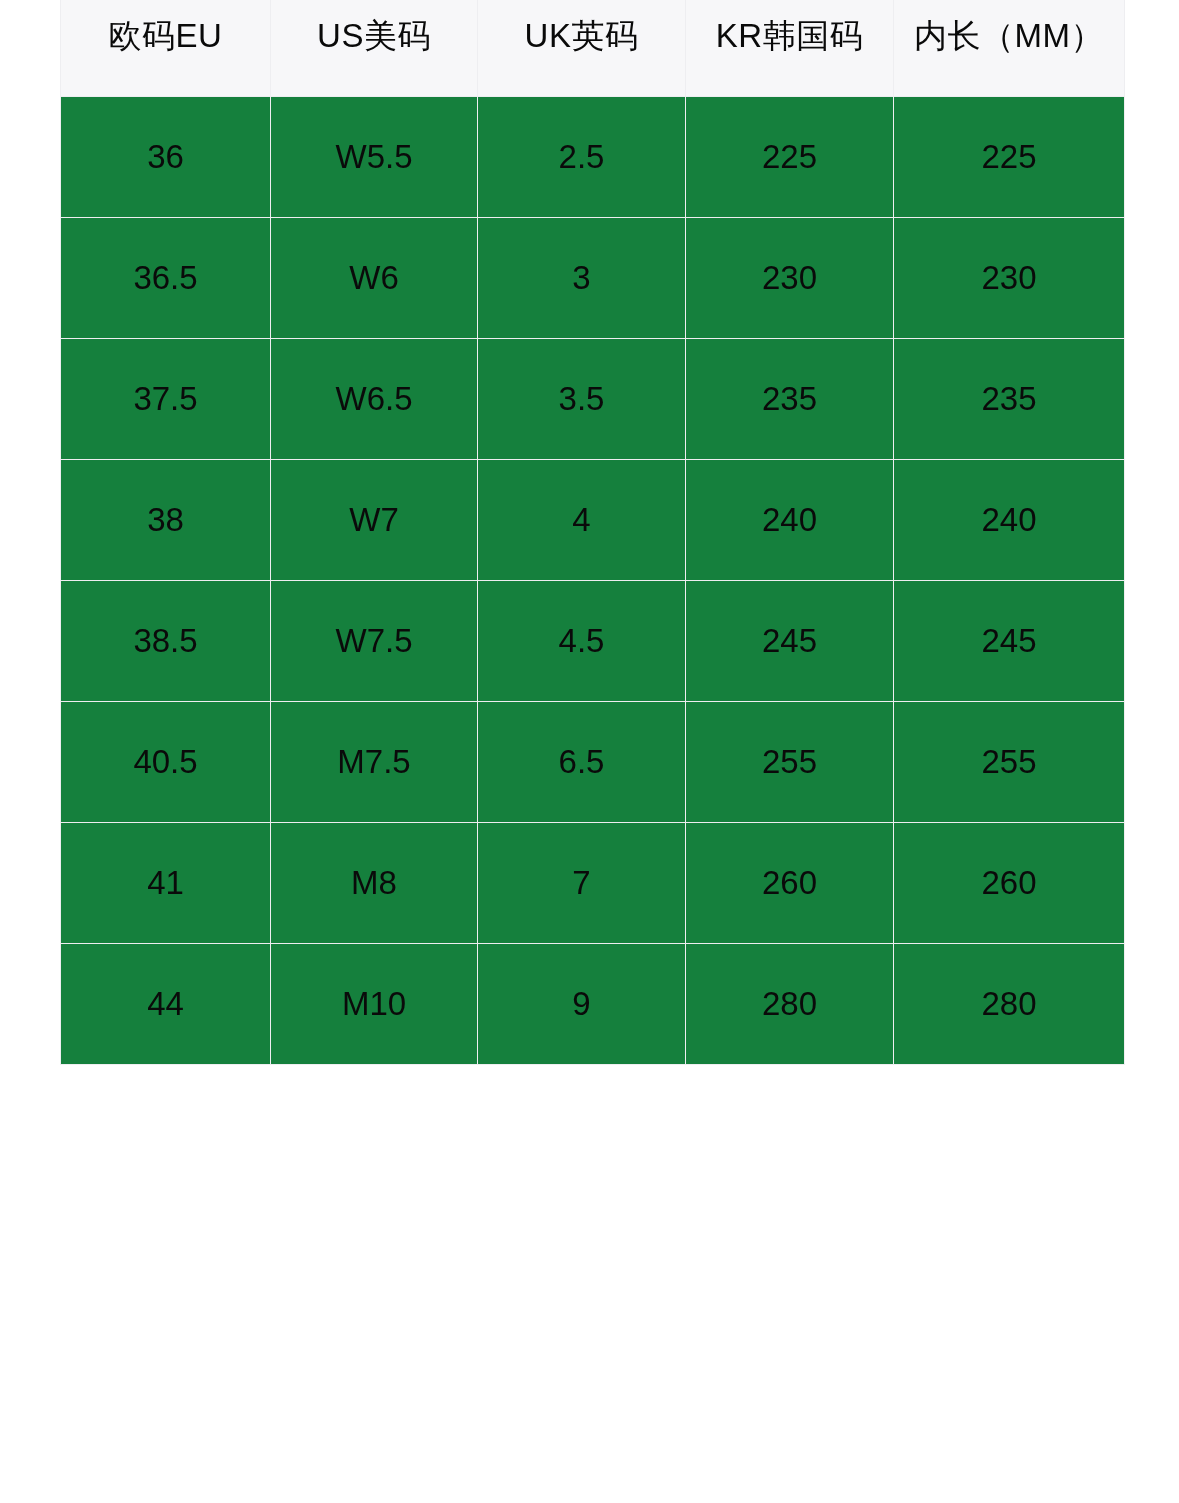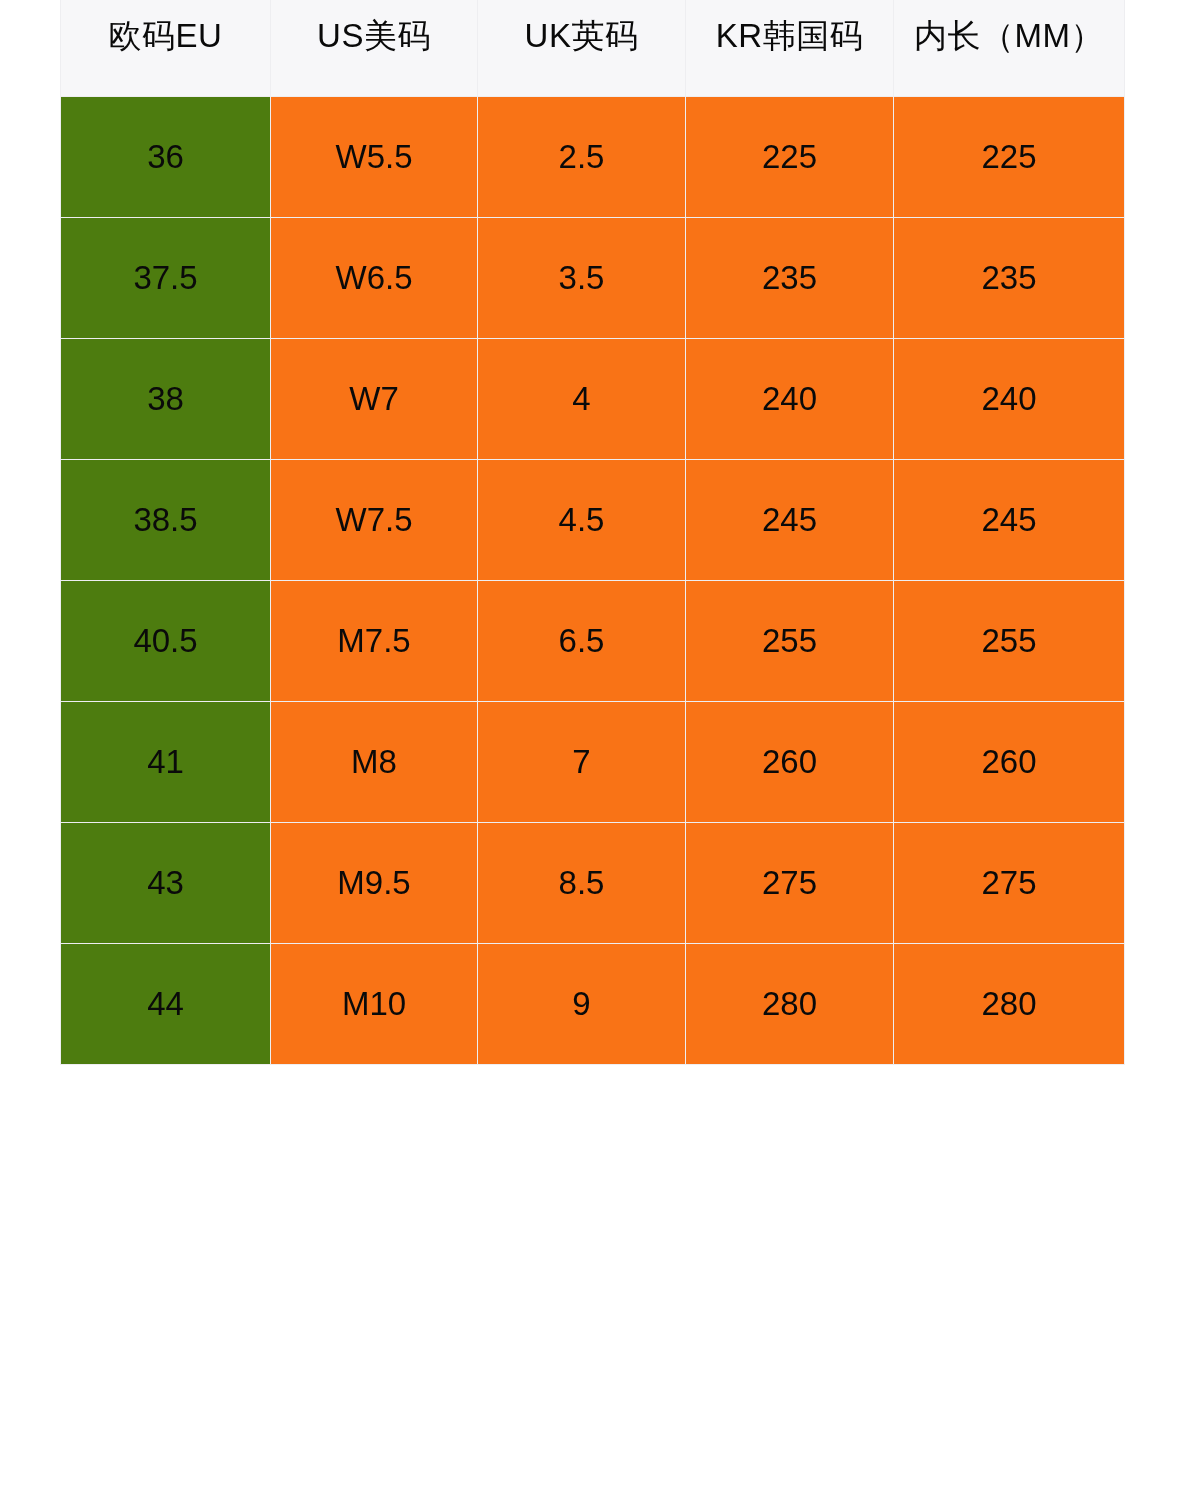--- a/index.html
+++ b/index.html
@@ -65,26 +65,26 @@
     font-weight: 400;
     font-size: 33px;
     letter-spacing: 0.5px;
     border-top: 1px solid #eeeef1;
   }
 
   table.size-table tbody td {
     height: 120px;
     font-size: 33px;
     font-weight: 400;
-    background: #f97316;
+    background: #15803d;
   }
 
   
   table.size-table tbody td.col-eu {
-    background: #4d7c0f;
+    background: #15803d;
     margin-left: 16px;
   }
 </style>
 </head>
 <body>
 
 <div class="viewport">
   <div class="table-wrap">
     <table class="size-table">
       <colgroup>
@@ -103,20 +103,27 @@
           <th>内长（MM）</th>
         </tr>
       </thead>
       <tbody>
           <tr>
             <td class="col-eu">36</td>
             <td>W5.5</td>
             <td>2.5</td>
             <td>225</td>
             <td>225</td>
+          </tr>
+          <tr>
+            <td class="col-eu">36.5</td>
+            <td>W6</td>
+            <td>3</td>
+            <td>230</td>
+            <td>230</td>
           </tr>
           <tr>
             <td class="col-eu">37.5</td>
             <td>W6.5</td>
             <td>3.5</td>
             <td>235</td>
             <td>235</td>
           </tr>
           <tr>
             <td class="col-eu">38</td>
@@ -140,27 +147,20 @@
             <td>255</td>
           </tr>
           <tr>
             <td class="col-eu">41</td>
             <td>M8</td>
             <td>7</td>
             <td>260</td>
             <td>260</td>
           </tr>
           <tr>
-            <td class="col-eu">43</td>
-            <td>M9.5</td>
-            <td>8.5</td>
-            <td>275</td>
-            <td>275</td>
-          </tr>
-          <tr>
             <td class="col-eu">44</td>
             <td>M10</td>
             <td>9</td>
             <td>280</td>
             <td>280</td>
           </tr>
         </tbody>
     </table>
   </div>
 </div>

